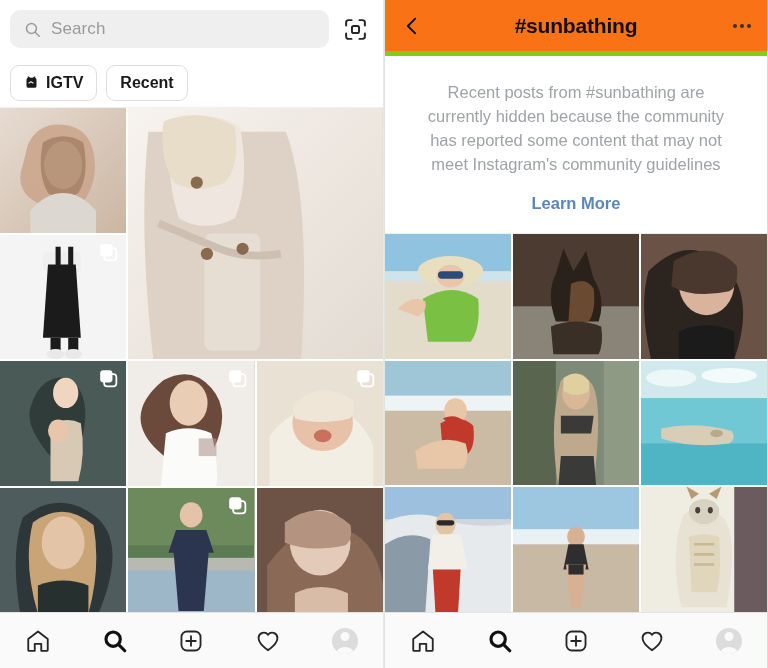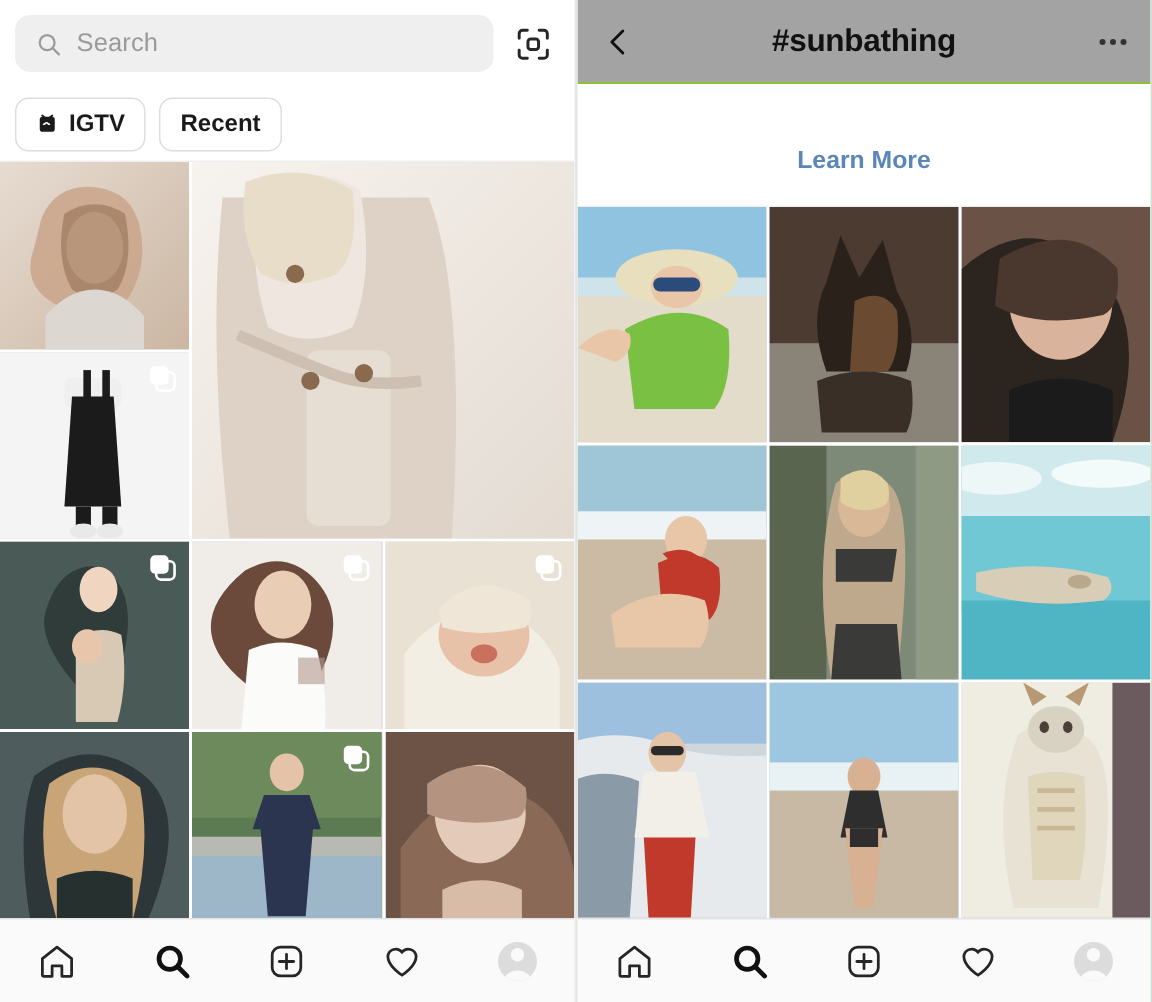--- a/index.html
+++ b/index.html
@@ -81,22 +81,22 @@
   .multi-icon {
     position: absolute; top: 7px; right: 7px;
     width: 21px; height: 21px;
   }
 
   
   .hash-header {
     height: 56px; flex: 0 0 56px;
     display: flex; align-items: center;
     padding: 0 16px;
-    background: #a3a3a3;
-    border-bottom: 1px solid #84cc16;
+    background: #f97316;
+    border-bottom: 5px solid #84cc16;
   }
   .back-btn { width: 26px; flex: 0 0 26px; display: flex; align-items: center; }
   .hash-title {
     flex: 1 1 auto; text-align: center;
     font-size: 21px; font-weight: bold; color: #111; letter-spacing: -.2px;
   }
   .more-btn {
     width: 26px; flex: 0 0 26px;
     display: flex; align-items: center; justify-content: flex-end;
     gap: 3px;
@@ -397,20 +397,21 @@
       </div>
       <div class="hash-title">#sunbathing</div>
       <div class="more-btn">
         <span class="dot"></span>
         <span class="dot"></span>
         <span class="dot"></span>
       </div>
     </div>
 
     <div class="notice">
+      <div class="notice-text">Recent posts from #sunbathing are currently hidden because the community has reported some content that may not meet Instagram's community guidelines</div>
       <a class="learn-more" href="#">Learn More</a>
     </div>
 
     <div class="hash-grid">
       <div class="tile">
         <svg width="100%" height="100%" viewBox="0 0 100 100" preserveAspectRatio="xMidYMid slice">
           <rect width="100" height="100" fill="#8fc3e0"></rect>
           <rect y="34" width="100" height="66" fill="#e4dccb"></rect>
           <rect y="30" width="100" height="8" fill="#cfe3ea"></rect>
           <ellipse cx="52" cy="30" rx="26" ry="12" fill="#e8dfbe"></ellipse>

